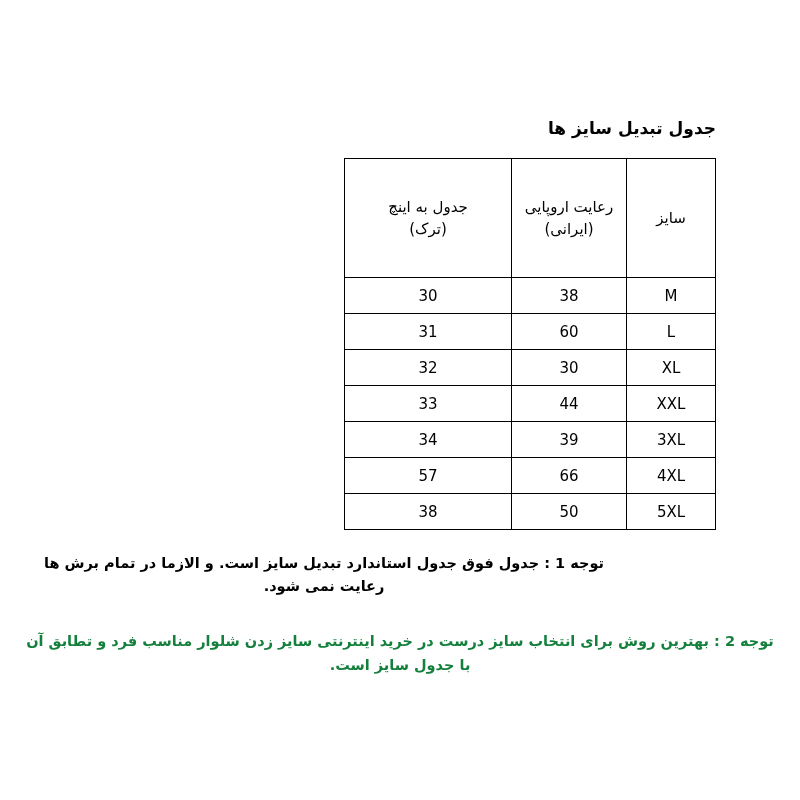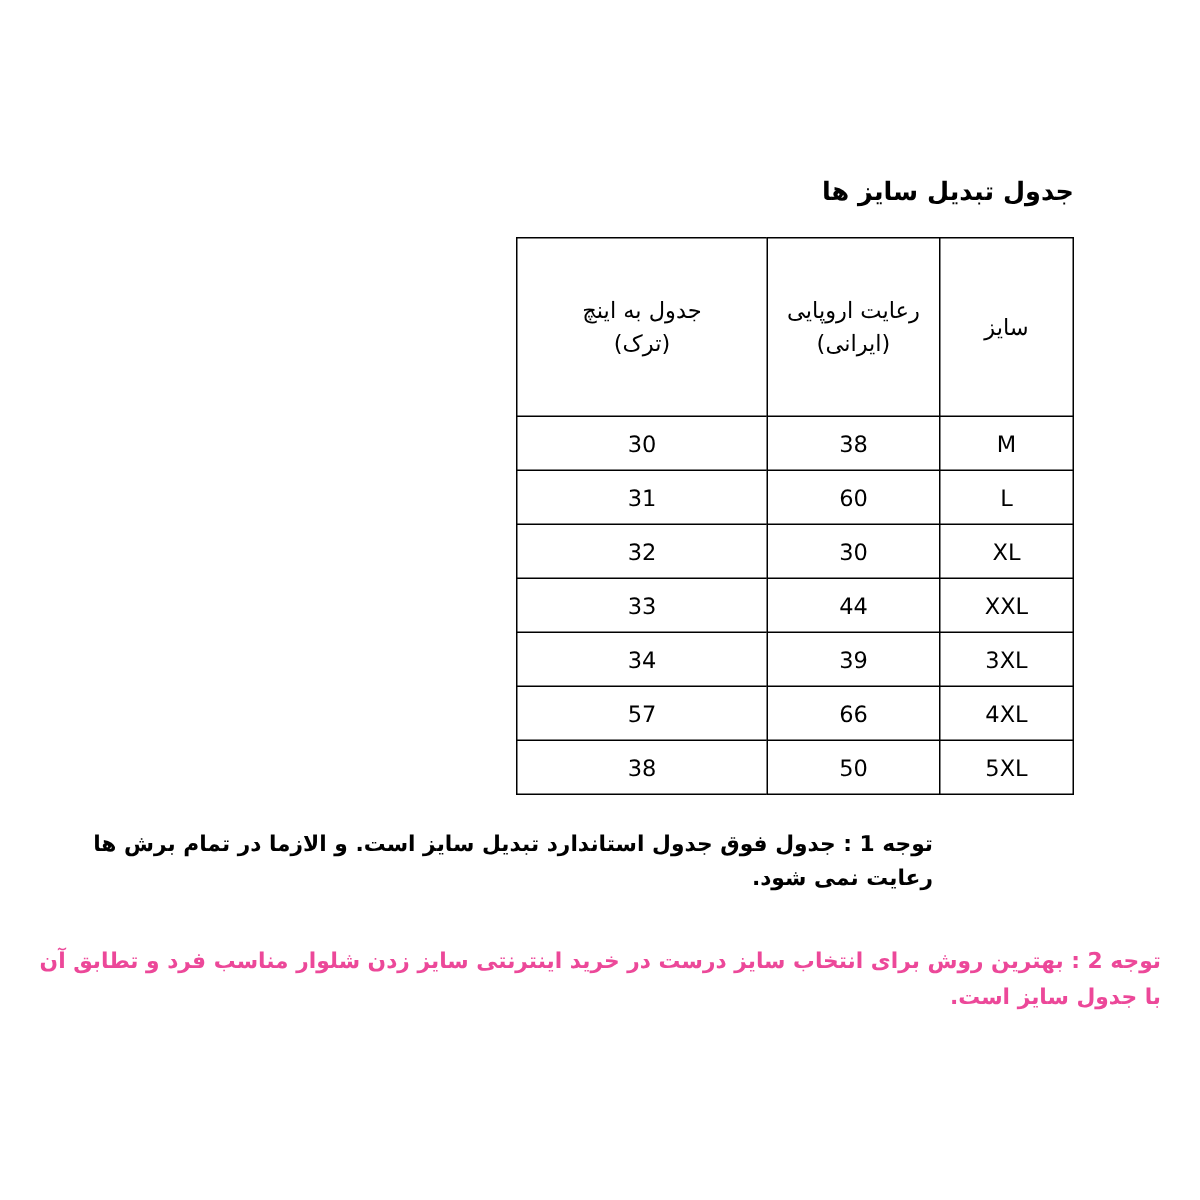--- a/index.html
+++ b/index.html
@@ -55,34 +55,34 @@
   .col-size { width: 72px; }
   .col-eu   { width: 98px; }
   .col-inch { width: 150px; }
   .size-table th .th-line { display: block; }
   .notes {
     position: absolute;
     top: 552px;
     right: 26px;
     left: 26px;
     direction: rtl;
-    text-align: right;
+    text-align: center;
   }
   .note {
     font-size: 14.5px;
     font-weight: bold;
     line-height: 1.6;
   }
   .note-1 {
     color: #000000;
     padding-right: 152px;
     margin-bottom: 32px;
   }
   .note-2 {
-    color: #ec4899;
+    color: #15803d;
     padding-right: 0;
   }
 </style>
 </head>
 <body>
 
 <div class="page">
 
   <div class="title">جدول تبدیل سایز ها</div>
 

